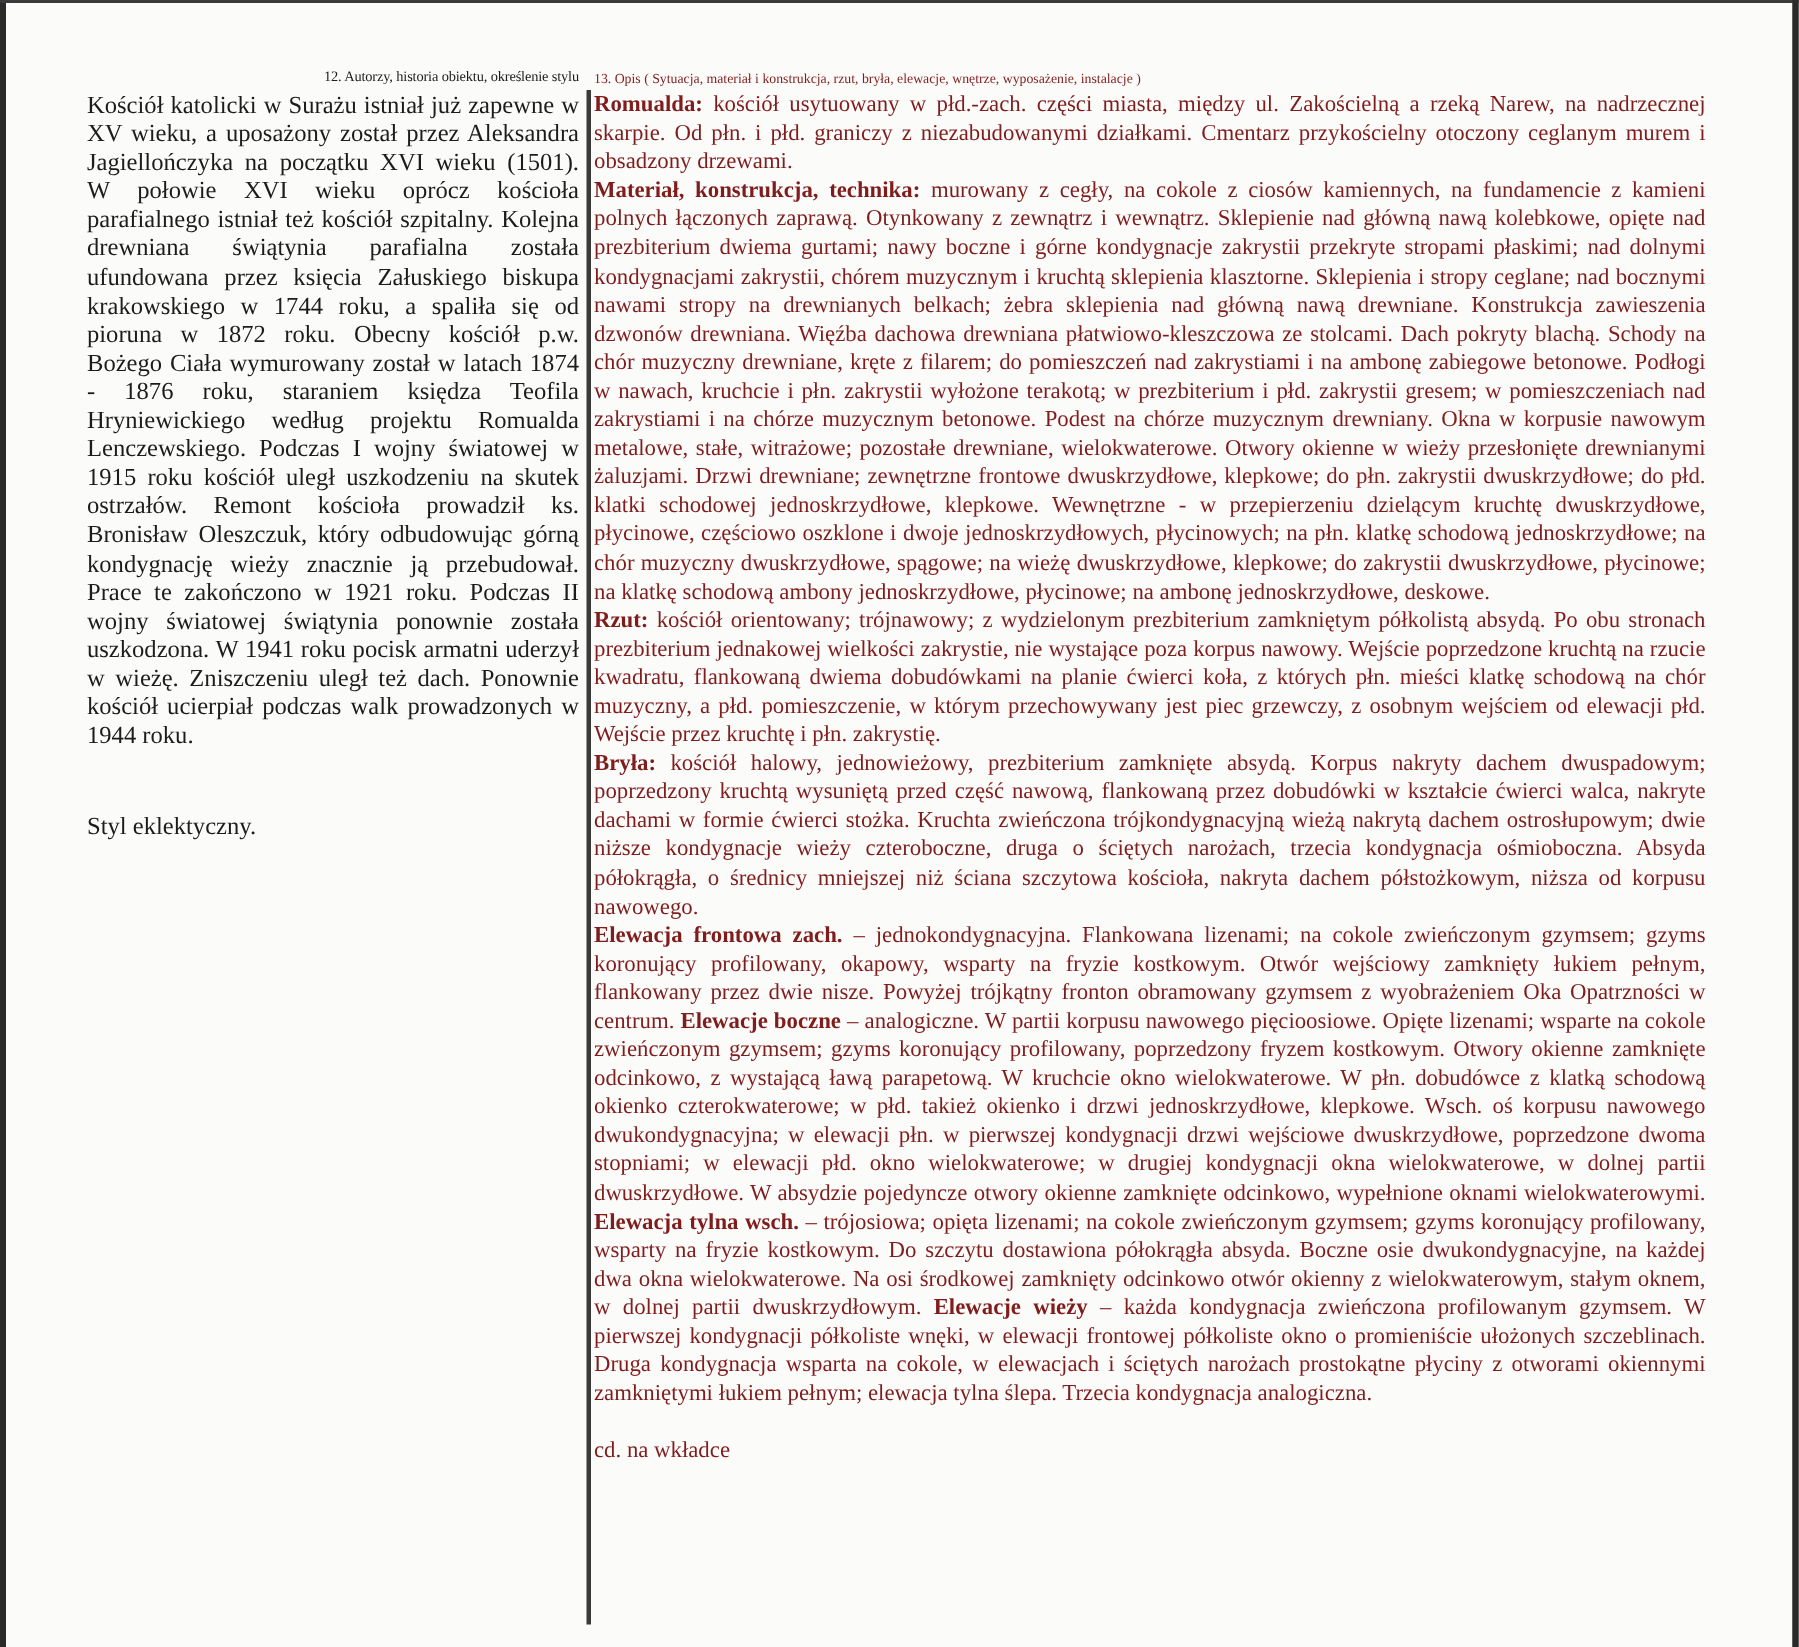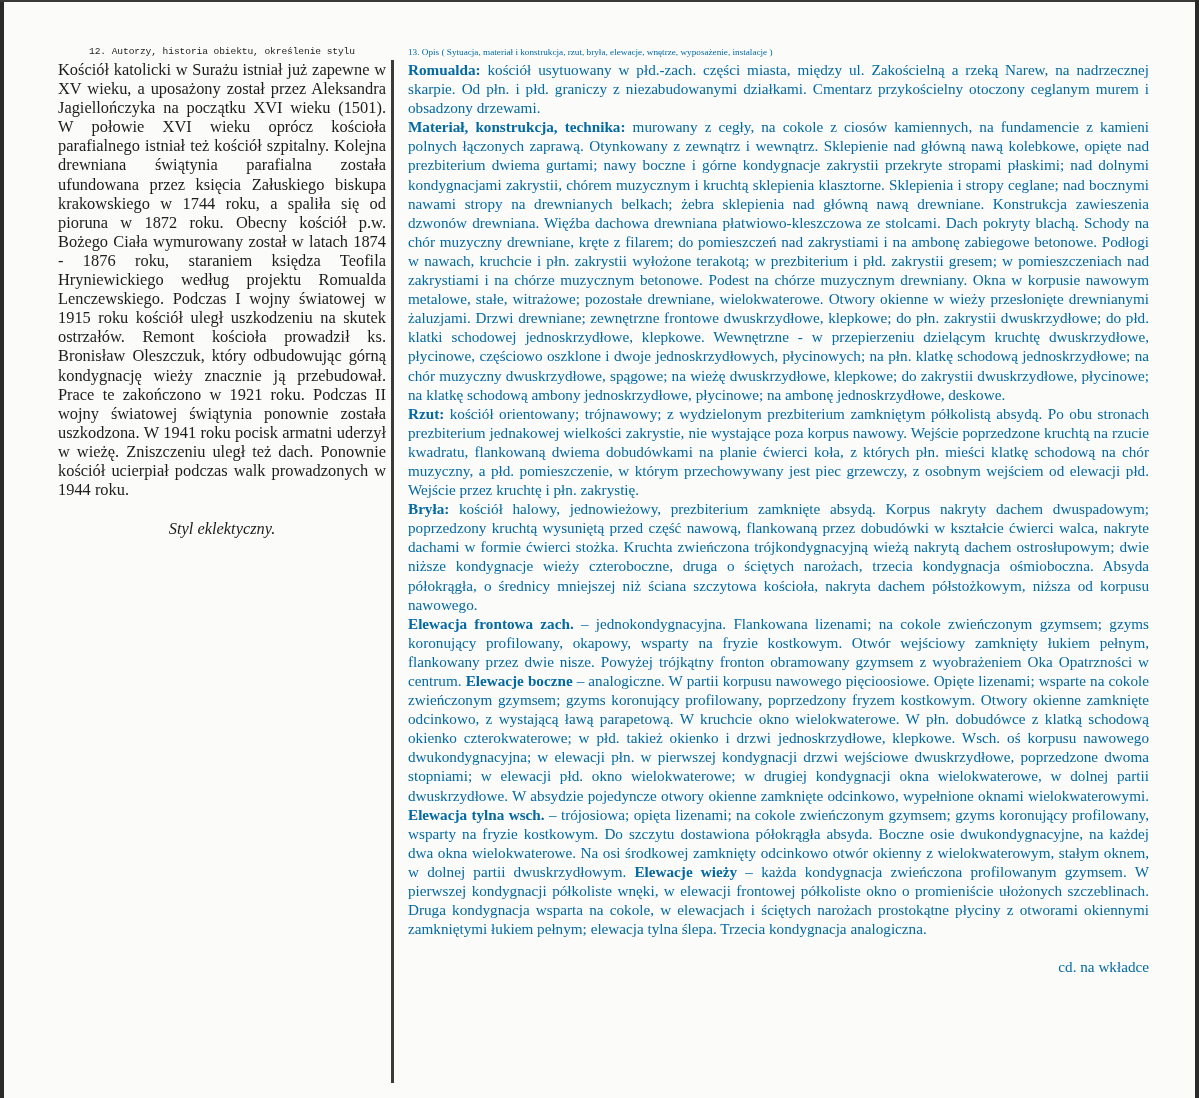--- a/index.html
+++ b/index.html
@@ -11,39 +11,39 @@
   .page {
     position: absolute; left: 4px; top: 2px; width: 1191px; height: 1096px;
     background: #fbfbfa;
   }
   .col-left {
     position: absolute; left: 54px; top: 44px; width: 328px;
     font-family: "Liberation Serif", serif; font-size: 16.4px; line-height: 19.1px;
     color: #1c1c1c; text-align: justify;
   }
   .col-right {
-    position: absolute; left: 404px; top: 44px; width: 741px;
+    position: absolute; left: 392px; top: 44px; width: 741px;
     font-family: "Liberation Serif", serif; font-size: 15.2px; line-height: 19.1px;
-    color: #0369a1; text-align: justify;
+    color: #7f1d1d; text-align: justify;
   }
   .heading-left {
-    font-family: Liberation Mono, monospace; font-size: 9.6px; line-height: 12px;
-    letter-spacing: -0.1px; margin-bottom: 2px; white-space: nowrap; text-align: center;
+    font-family: Liberation Serif, serif; font-size: 9.6px; line-height: 12px;
+    letter-spacing: -0.1px; margin-bottom: 2px; white-space: nowrap; text-align: right;
   }
   .heading-right {
     font-family: "Liberation Serif", serif; font-size: 9.2px; line-height: 12px;
     margin-bottom: 2px; white-space: nowrap; text-align: left;
   }
   .divider {
     position: absolute; left: 387px; top: 58px; width: 3px; height: 1023px;
     background: #3a3a3a;
   }
   p { margin: 0; }
-  .style-line { margin-top: 20px; text-align: center; font-style: italic; }
-  .continued { margin-top: 19px; text-align: right; }
+  .style-line { margin-top: 42px; text-align: left; }
+  .continued { margin-top: 19px; text-align: left; }
   b { font-weight: bold; }
   .scan-edge-top {
     position: absolute; left: 0; top: 0; width: 1199px; height: 2px; background: #3a3a3a;
   }
   .scan-edge-right {
     position: absolute; right: 0; top: 0; width: 4px; height: 1098px; background: #2a2a2a;
   }
 </style>
 </head>
 <body>

